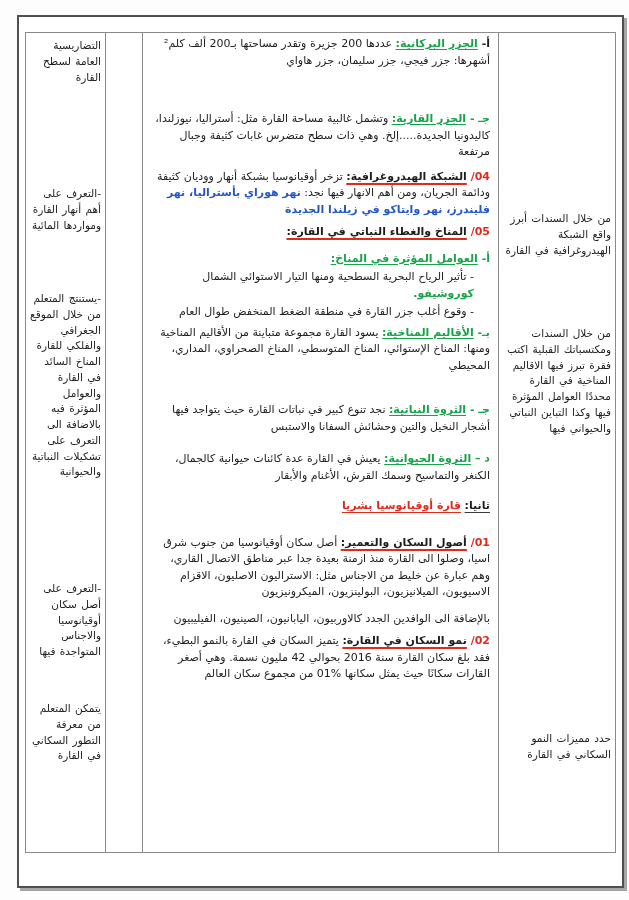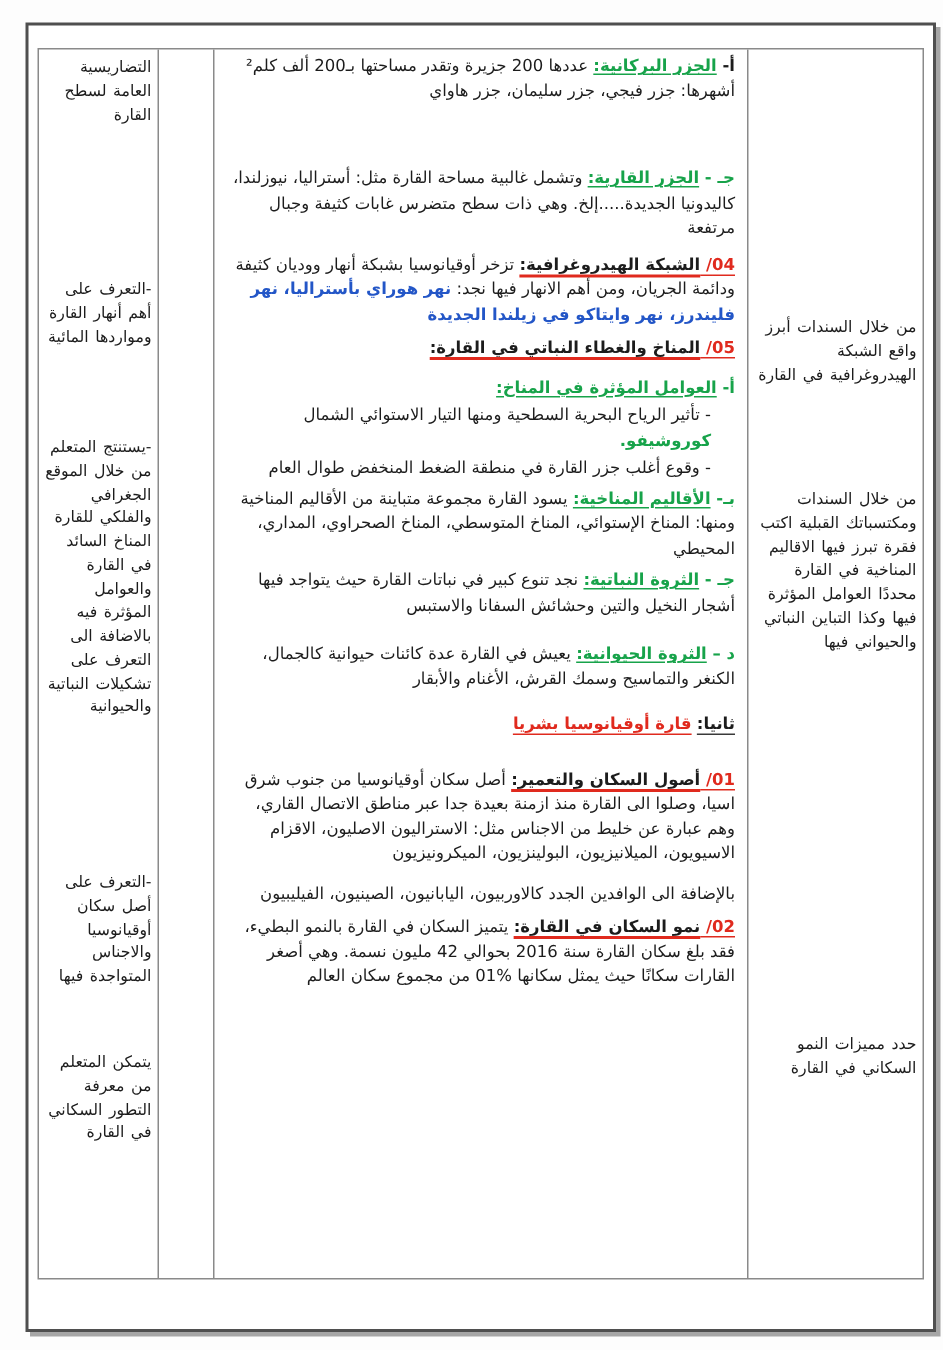--- a/index.html
+++ b/index.html
@@ -27,49 +27,49 @@
   }
   
   .col-main{padding:3px 8px 0 6px;}
   .col-main p{margin:0;text-align:right;font-size:11px;line-height:1.5;color:#1c1c1c;}
   .bullet{margin-right:16px !important;}
   
   .run-p{color:#1c1c1c;}
   .run-b{color:#1c1c1c;font-weight:bold;}
   .run-g{color:#17a34a;font-weight:bold;text-decoration:underline;text-decoration-color:#17a34a;text-underline-offset:2px;}
   .run-g2{color:#17a34a;font-weight:bold;}
-  .run-r{color:#e02a1e;font-weight:bold;text-decoration:underline;text-decoration-color:#e02a1e;text-underline-offset:3px;}
+  .run-r{color:#e02a1e;font-weight:bold;text-decoration-color:#e02a1e;text-underline-offset:3px;}
   .run-rh{color:#e02a1e;font-weight:bold;text-decoration:underline;text-decoration-color:#e02a1e;text-underline-offset:3px;}
   .run-bu{color:#1c1c1c;font-weight:bold;text-decoration:underline;text-decoration-color:#e02a1e;text-decoration-thickness:1.5px;text-underline-offset:3px;}
   .run-ku{color:#1c1c1c;font-weight:bold;text-decoration:underline;text-decoration-color:#3a3a3a;text-underline-offset:3px;}
   .run-bl{color:#2356c7;font-weight:bold;}
 </style>
 </head>
 <body>
 
 <div class="canvas">
   <div class="page-border"></div>
 
   <div class="doc-table">
 
     <div class="col col-tasks">
       <div class="side-block" style="top:178px">من خلال السندات أبرز واقع الشبكة الهيدروغرافية في القارة</div>
       <div class="side-block" style="top:293px">من خلال السندات ومكتسباتك القبلية اكتب فقرة تبرز فيها الاقاليم المناخية في القارة محددًا العوامل المؤثرة فيها وكذا التباين النباتي والحيواني فيها</div>
-      <div class="side-block" style="top:656px">حدد مميزات النمو السكاني في القارة</div>
+      <div class="side-block" style="top:698px">حدد مميزات النمو السكاني في القارة</div>
     </div>
 
     <div class="col col-main">
       <p style="margin-bottom:42px"><span class="run-b">أ-  </span><span class="run-g">الجزر البركانية:</span><span class="run-p"> عددها 200 جزيرة وتقدر مساحتها بـ200 ألف كلم² أشهرها: جزر فيجي، جزر سليمان، جزر هاواي</span></p>
       <p style="margin-bottom:8px"><span class="run-g2">جـ - </span><span class="run-g">الجزر القارية:</span><span class="run-p">  وتشمل غالبية مساحة القارة مثل: أستراليا، نيوزلندا، كاليدونيا الجديدة.....إلخ. وهي ذات سطح متضرس غابات كثيفة وجبال مرتفعة</span></p>
       <p style="margin-bottom:6px"><span class="run-r">04/ </span><span class="run-bu">الشبكة الهيدروغرافية:</span><span class="run-p"> تزخر أوقيانوسيا بشبكة أنهار ووديان كثيفة ودائمة الجريان، ومن أهم الانهار فيها نجد: </span><span class="run-bl">نهر هوراي بأستراليا، نهر فليندرز، نهر وايتاكو في زيلندا الجديدة</span></p>
       <p style="margin-bottom:10px"><span class="run-r">05/ </span><span class="run-bu">المناخ والغطاء النباتي في القارة:</span></p>
       <p style="margin-bottom:2px"><span class="run-g2">أ- </span><span class="run-g">العوامل المؤثرة في المناخ:</span></p>
       <p class="bullet" style="margin-bottom:2px"><span class="run-p">-   تأثير الرياح البحرية السطحية ومنها التيار الاستوائي الشمال </span><span class="run-g2">كوروشيفو.</span></p>
       <p class="bullet" style="margin-bottom:4px"><span class="run-p">-   وقوع أغلب جزر القارة في منطقة الضغط المنخفض طوال العام</span></p>
-      <p style="margin-bottom:5px"><span class="run-g2">بـ- </span><span class="run-g">الأقاليم المناخية:</span><span class="run-p"> يسود القارة مجموعة متباينة من الأقاليم المناخية ومنها: المناخ الإستوائي، المناخ المتوسطي، المناخ الصحراوي، المداري، المحيطي</span></p>
+      <p style="margin-bottom:28px"><span class="run-g2">بـ- </span><span class="run-g">الأقاليم المناخية:</span><span class="run-p"> يسود القارة مجموعة متباينة من الأقاليم المناخية ومنها: المناخ الإستوائي، المناخ المتوسطي، المناخ الصحراوي، المداري، المحيطي</span></p>
       <p style="margin-bottom:16px"><span class="run-g2">جـ - </span><span class="run-g">الثروة النباتية:</span><span class="run-p"> نجد تنوع كبير في نباتات القارة حيث يتواجد فيها أشجار النخيل والتين وحشائش السفانا والاستبس</span></p>
       <p style="margin-bottom:14px"><span class="run-g2">د – </span><span class="run-g">الثروة الحيوانية:</span><span class="run-p"> يعيش في القارة عدة كائنات حيوانية كالجمال، الكنغر والتماسيح وسمك القرش، الأغنام والأبقار</span></p>
       <p style="margin-bottom:20px"><span class="run-ku">ثانيا:</span><span class="run-p"> </span><span class="run-rh">قارة أوقيانوسيا بشريا</span></p>
       <p style="margin-bottom:10px"><span class="run-r">01/ </span><span class="run-bu">أصول السكان والتعمير:</span><span class="run-p"> أصل سكان أوقيانوسيا من جنوب شرق اسيا، وصلوا الى القارة منذ ازمنة بعيدة جدا عبر مناطق الاتصال القاري، وهم عبارة عن خليط من الاجناس مثل: الاستراليون الاصليون، الاقزام الاسيويون، الميلانيزيون، البولينزيون، الميكرونيزيون</span></p>
       <p style="margin-bottom:6px"><span class="run-p">بالإضافة الى الوافدين الجدد كالاوربيون، اليابانيون، الصينيون، الفيليبيون</span></p>
       <p style="margin-bottom:18px"><span class="run-r">02/ </span><span class="run-bu">نمو السكان في القارة:</span><span class="run-p"> يتميز السكان في القارة بالنمو البطيء، فقد بلغ سكان القارة سنة 2016 بحوالي 42 مليون نسمة. وهي أصغر القارات سكانًا حيث يمثل سكانها %01 من مجموع سكان العالم</span></p>
     </div>
 
     <div class="col col-spacer"></div>
 

